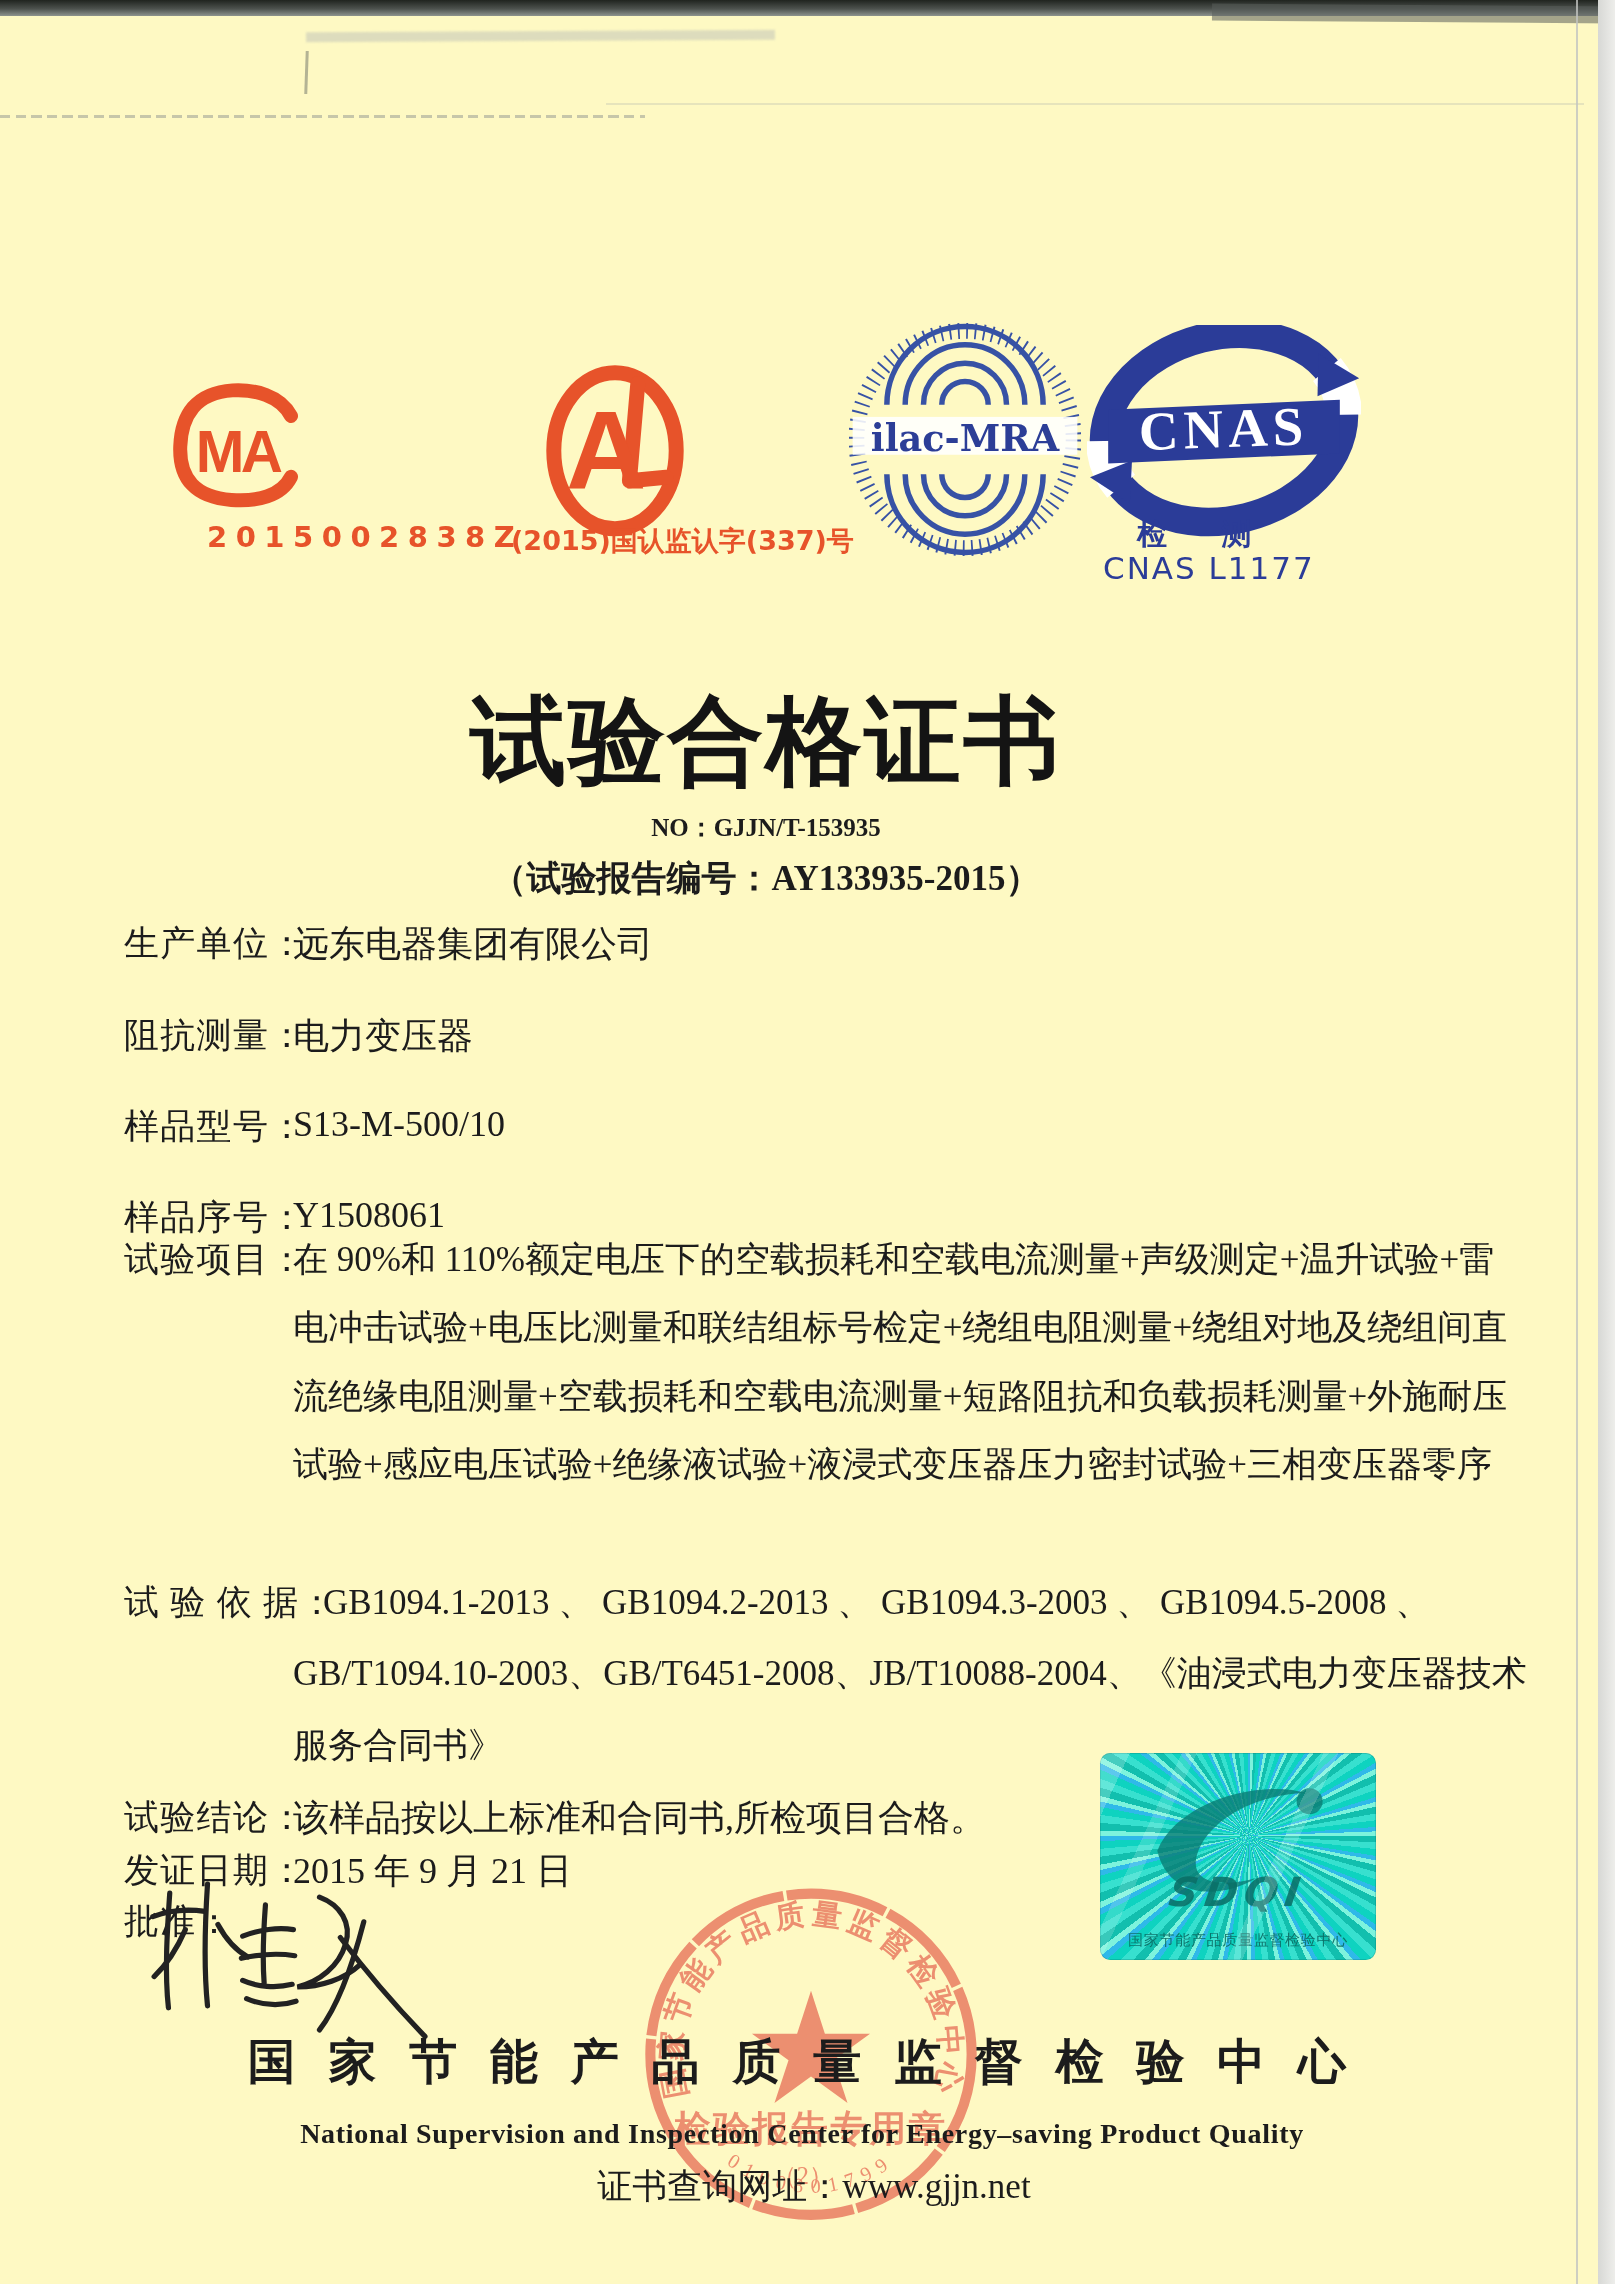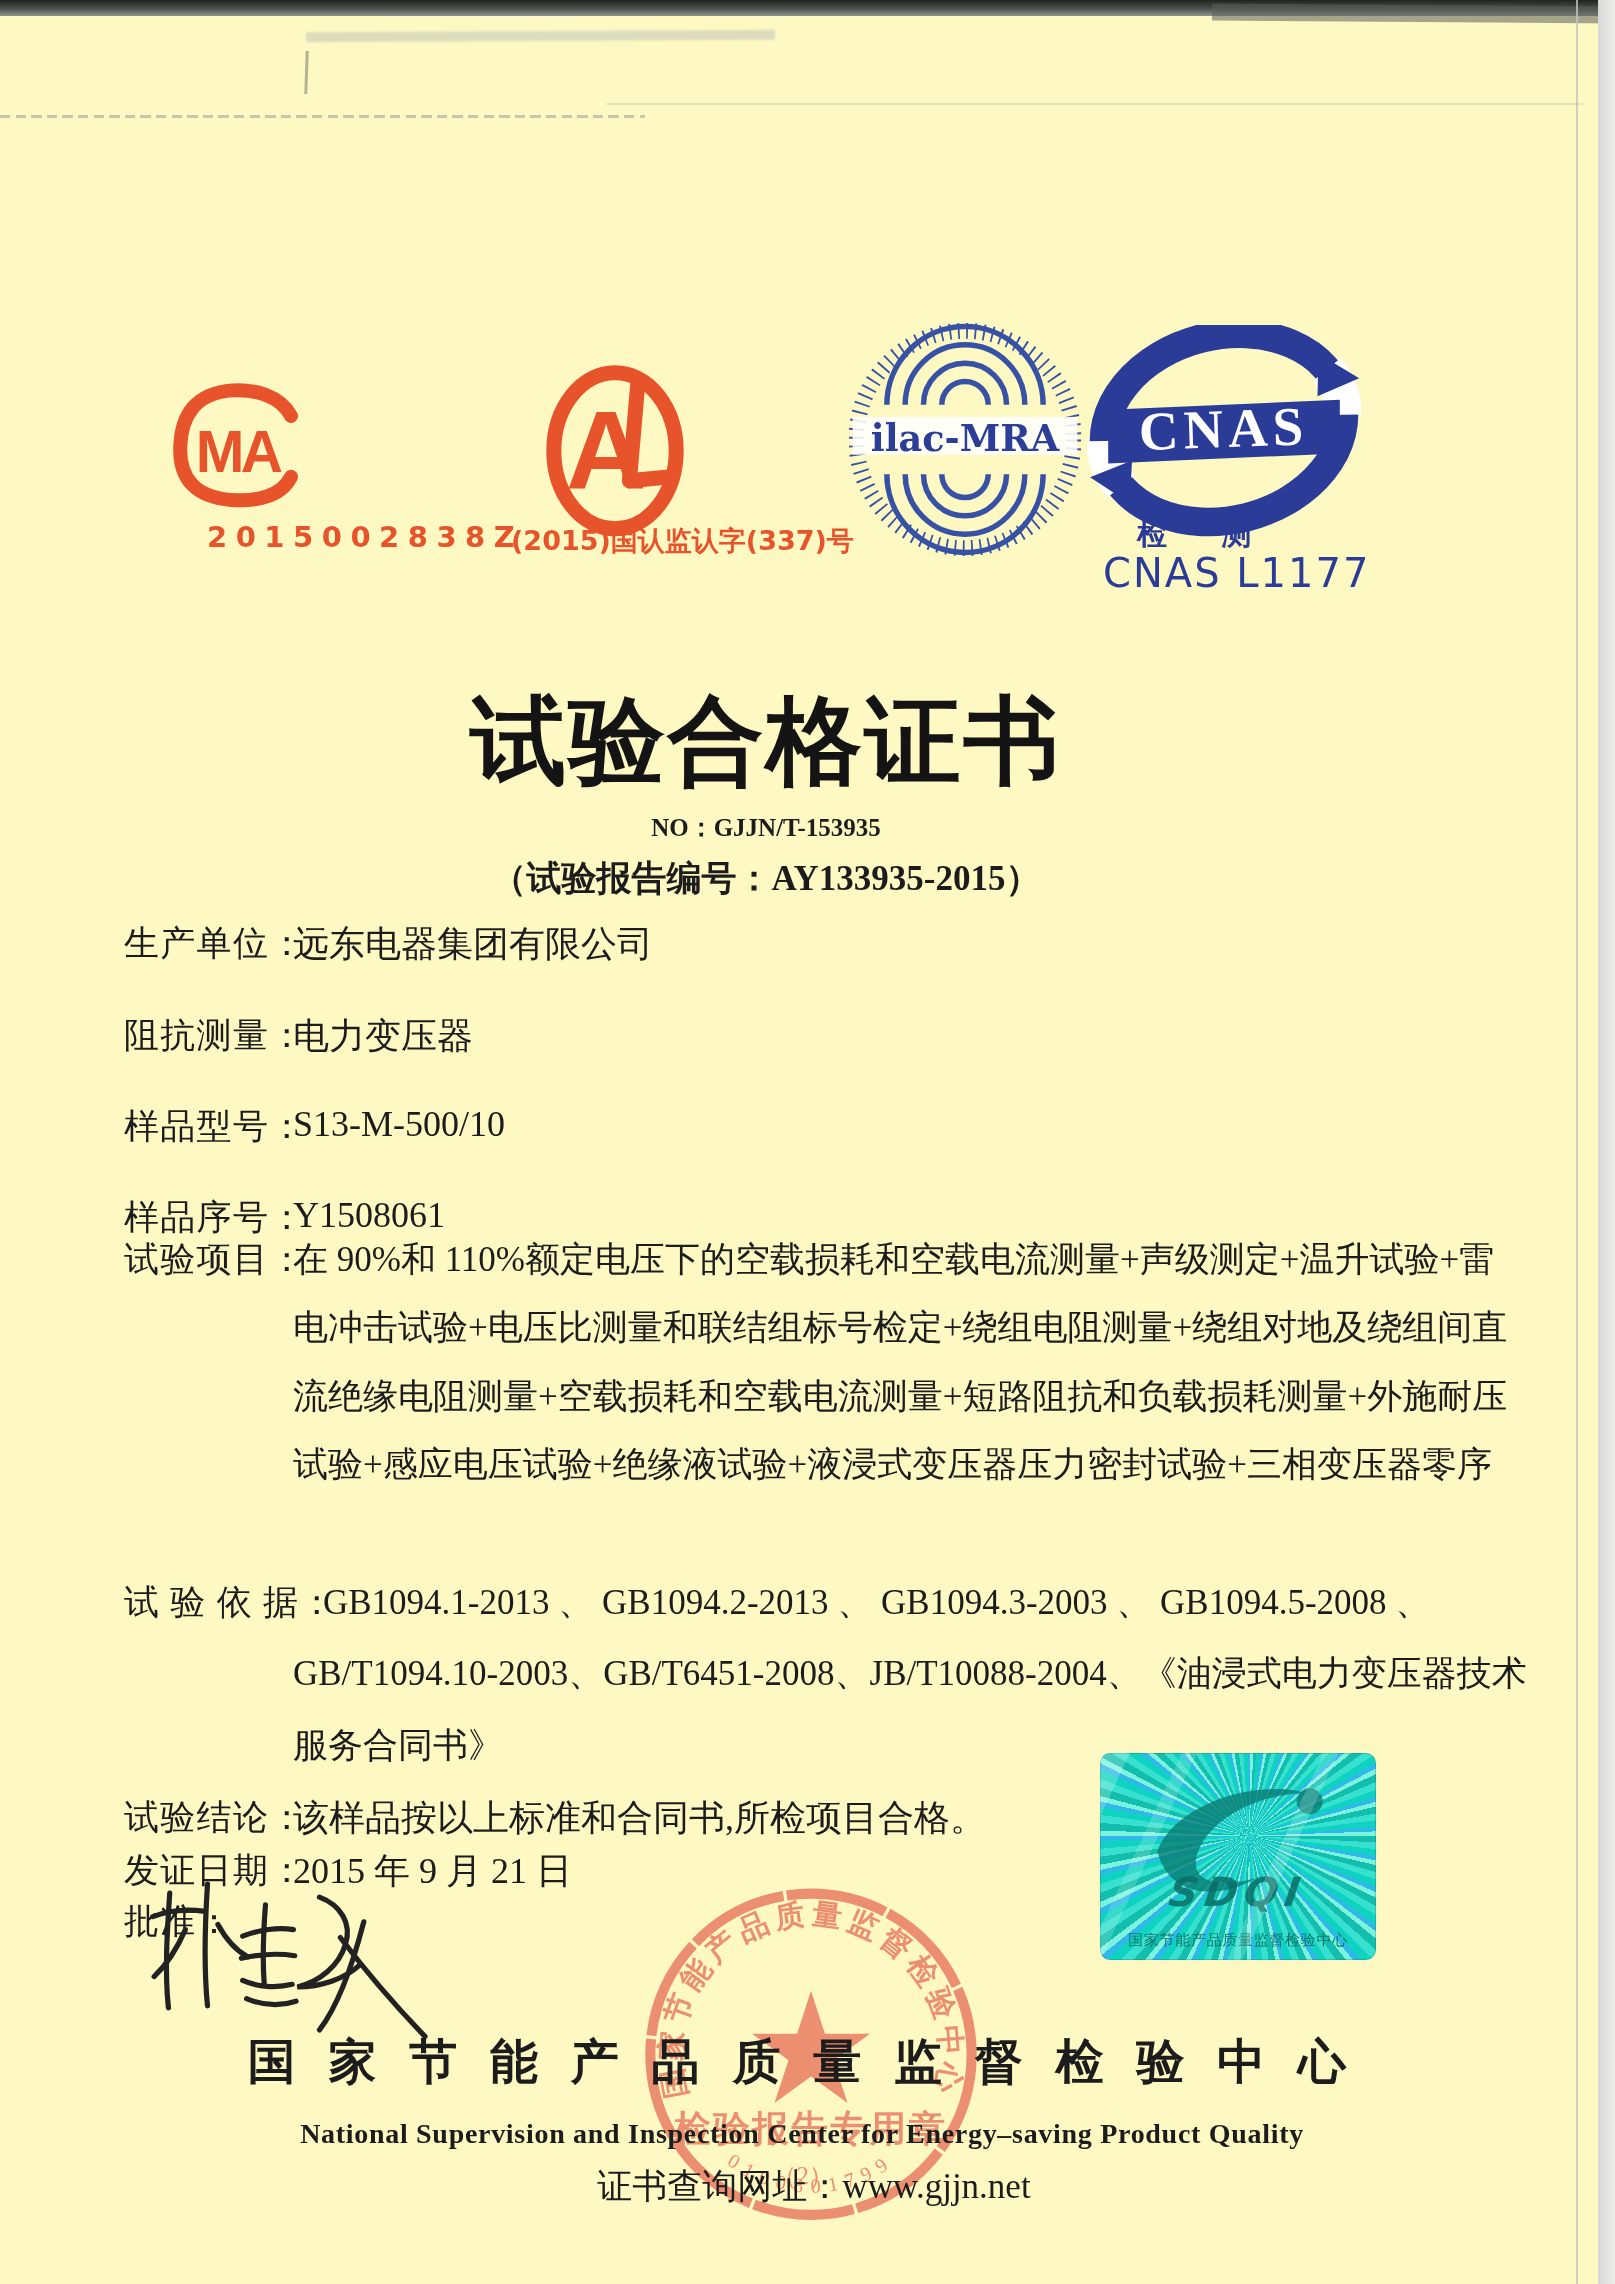--- a/index.html
+++ b/index.html
@@ -15,21 +15,21 @@
   .scan-line-b{left:606px;top:103px;width:978px;height:2px;background:#aeb2ad;opacity:.3;}
   .corner-tick{left:305px;top:51px;width:3.3px;height:43px;background:#5c605c;opacity:.45;transform:rotate(2deg);}
   .edge-right-line{left:1576px;top:0;width:2px;height:2284px;background:#c2c4c1;opacity:.8;}
   .edge-right-col{left:1598px;top:0;width:17.6px;height:2284px;background:linear-gradient(90deg,#d7d8d5,#efefec);}
   
   .logo-code{color:#e7532a;font-family:"DejaVu Sans","Liberation Sans",sans-serif;font-weight:bold;white-space:nowrap;}
   .cma-code{left:207px;top:520px;font-size:29px;letter-spacing:8.5px;}
   .cal-code{left:511px;top:523px;font-size:27px;letter-spacing:0px;}
   .cnas-caption{left:1137px;top:514px;font-size:30px;letter-spacing:22px;color:#2b3c98;
      font-family:"DejaVu Sans","Liberation Sans",sans-serif;font-weight:600;white-space:nowrap;}
-  .cnas-no{left:1103px;top:550px;font-size:40px;letter-spacing:2px;color:#2b3c98;
+  .cnas-no{left:1103px;top:550px;font-size:31px;letter-spacing:2px;color:#2b3c98;
      font-family:"DejaVu Sans","Liberation Sans",sans-serif;white-space:nowrap;}
   
   .title{left:0;top:678px;width:1532px;text-align:center;font-size:96px;font-weight:bold;letter-spacing:2.6px;color:#141414;}
   .cert-no{left:0;top:811px;width:1532px;text-align:center;font-size:25px;font-weight:bold;}
   .report-no{left:0;top:855px;width:1532px;text-align:center;font-size:35px;font-weight:bold;}
   
   .row-label{left:124px;font-size:35px;letter-spacing:1.3px;white-space:nowrap;}
   .row-value{left:293px;font-size:36px;white-space:nowrap;}
   .para-line{left:293px;width:1216px;font-size:35px;white-space:nowrap;}
   

